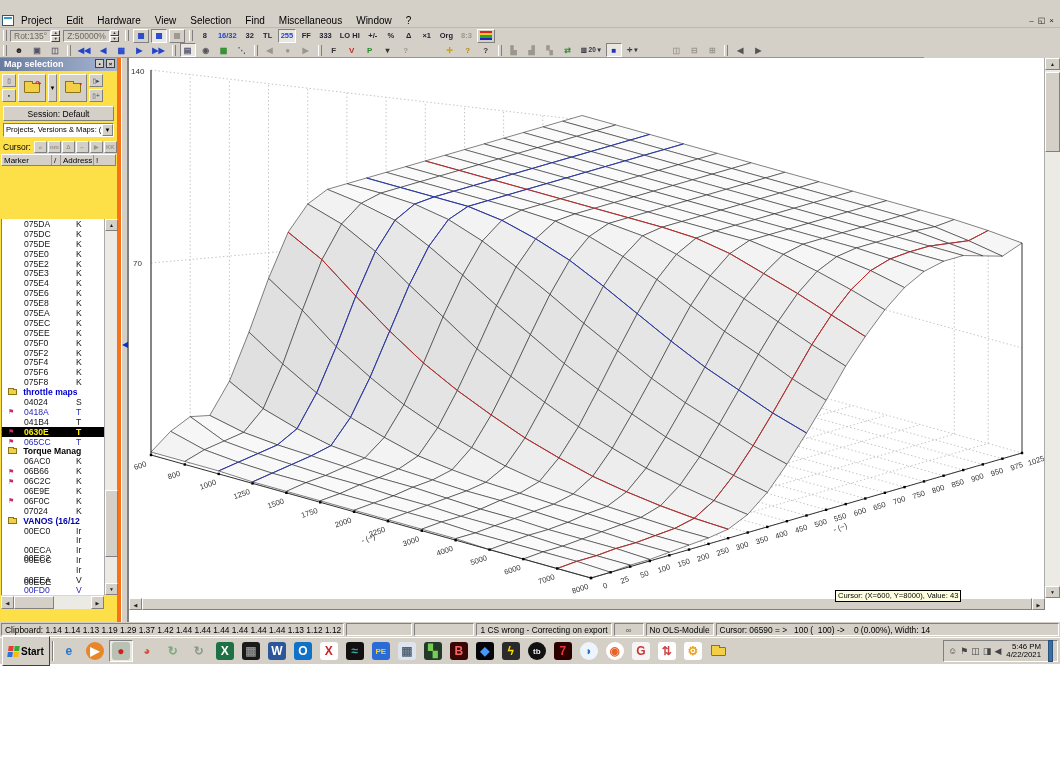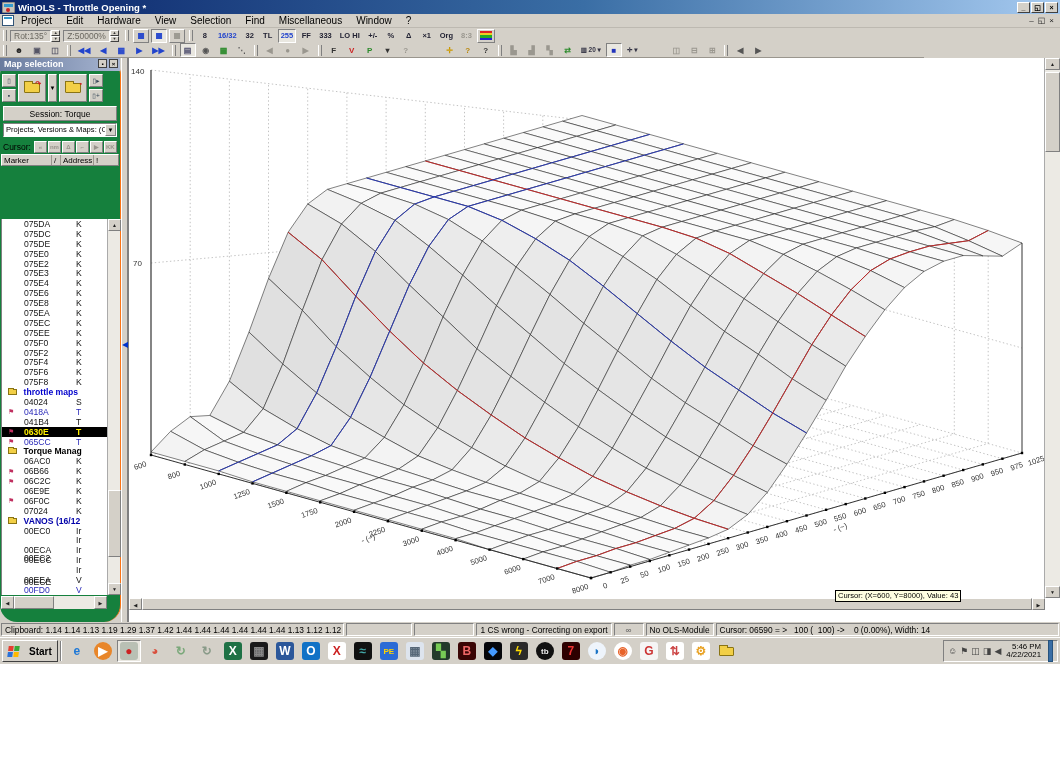--- a/index.html
+++ b/index.html
@@ -24,21 +24,21 @@
   .tb2{top:43px;height:15px;border-bottom:1px solid #9a968e;}
   .spinbox{height:12px;background:#d4d0c8;border:1px solid;border-color:#808080 #fff #fff #808080;color:#6a675f;font-size:8.5px;line-height:10px;padding:0 3px;white-space:nowrap;}
   .spin{width:9px;height:12px;display:flex;flex-direction:column;margin-right:3px;}
   .spin b{flex:1;background:#d4d0c8;border:1px solid;border-color:#fff #404040 #404040 #fff;font-size:4px;line-height:4px;text-align:center;color:#333;}
   .tbtn{min-width:16px;height:14px;padding:0 2px;margin:0 1px;background:#d4d0c8;border:1px solid #d4d0c8;display:flex;align-items:center;justify-content:center;font-size:7.5px;font-weight:bold;color:#223;white-space:nowrap;}
   .tbtn.up{border-color:#fff #808080 #808080 #fff;}
   .tbtn.down{border-color:#808080 #fff #fff #808080;background:#e9e7e0;}
   .tbtn.dis{color:#9a978f;}
   .rainbow{display:inline-block;width:12px;height:9px;background:linear-gradient(#d22 25%,#ec2 25% 50%,#2a2 50% 75%,#22c 75%);}
   
-  .mapsel{position:absolute;left:0;top:58px;width:121px;height:564px;background:#15803d;border-right:1px solid #f97316;border-radius:17px;}
+  .mapsel{position:absolute;left:0;top:58px;width:121px;height:564px;background:#fde047;border-right:4px solid #f97316;}
   .mapsel-title{height:13px;background:linear-gradient(90deg,#697b9e,#a8b6d2);color:#fff;font-weight:bold;font-size:9px;line-height:13px;padding-left:4px;display:flex;}
   .mapsel-title .tb{margin-left:auto;display:flex;gap:2px;padding:1px 2px;}
   .mapsel-title .tb i{width:9px;height:9px;background:#d4d0c8;border:1px solid #404040;font-style:normal;font-size:6px;line-height:8px;text-align:center;color:#000;}
   .psl-tools{height:34px;display:flex;align-items:center;padding:2px;gap:2px;}
   .colbtns{display:flex;flex-direction:column;gap:2px;}
   .sbtn{width:14px;height:13px;background:#d4d0c8;border:1px solid;border-color:#fff #808080 #808080 #fff;font-size:6.5px;line-height:11px;text-align:center;color:#345;}
   .bigbtn{width:28px;height:28px;background:#d4d0c8;border:1px solid;border-color:#fff #808080 #808080 #fff;display:flex;align-items:center;justify-content:center;position:relative;}
   .caretbtn{width:9px;height:28px;background:#d4d0c8;border:1px solid;border-color:#fff #808080 #808080 #fff;font-size:6px;display:flex;align-items:center;justify-content:center;}
   .fold{width:16px;height:10px;background:#f2cf46;border:1px solid #8a7414;border-radius:1px;position:relative;}
   .fold:before{content:"";position:absolute;top:-3px;left:-1px;width:7px;height:2px;background:#f2cf46;border:1px solid #8a7414;border-bottom:none;}
@@ -77,51 +77,38 @@
   .tab{height:12px;padding:0 8px;font-size:8.5px;line-height:11px;border:1px solid #808080;border-top:none;background:#d4d0c8;border-radius:0 0 3px 3px;color:#222;}
   .tab.active{background:#fff;font-weight:bold;}
   .tabnav{width:12px;height:11px;margin-left:3px;background:#d4d0c8;border:1px solid;border-color:#fff #808080 #808080 #fff;font-size:5px;text-align:center;line-height:10px;}
   .tooltip{position:absolute;left:706px;top:532px;background:#ffffe1;border:1px solid #000;font-size:7.6px;line-height:10px;padding:0 2px;white-space:nowrap;}
   
   .statusbar{position:absolute;left:0;top:622px;width:1060px;height:15px;background:#d4d0c8;display:flex;gap:2px;padding:1px 1px;font-size:8.4px;}
   .seg{border:1px solid;border-color:#808080 #fff #fff #808080;height:13px;line-height:12px;padding:0 3px;white-space:pre;overflow:hidden;}
   .seg.grow{flex:1;}
   
   .taskbar{position:absolute;left:0;top:637px;width:1060px;height:27px;background:#d4d0c8;border-top:1px solid #fff;display:flex;align-items:center;padding:0 2px;}
-  .startbtn{height:22px;background:#d4d0c8;border:1px solid;border-color:#fff #404040 #404040 #fff;display:flex;align-items:center;padding:0 5px;font-weight:bold;font-size:10px;gap:10px;}
+  .startbtn{height:30px;background:#d4d0c8;border:1px solid;border-color:#fff #404040 #404040 #fff;display:flex;align-items:center;padding:0 5px;font-weight:bold;font-size:10px;gap:2px;}
   .winlogo{width:11px;height:11px;display:grid;grid-template-columns:5px 5px;grid-template-rows:5px 5px;gap:1px;transform:skewX(-8deg);}
   .winlogo i{display:block;}
   .ticon{width:24px;height:22px;margin:0 1px;display:flex;align-items:center;justify-content:center;font-weight:bold;font-size:12px;border:1px solid transparent;}
   .ticon .bgbox{width:18px;height:18px;display:flex;align-items:center;justify-content:center;border-radius:3px;}
   .ticon.pressed{border-color:#808080 #fff #fff #808080;background:#e9e7e0;}
   .tray{margin-left:auto;display:flex;align-items:center;height:22px;border:1px solid;border-color:#808080 #fff #fff #808080;padding:0 4px;gap:3px;}
   .trayic{font-size:9px;color:#444;}
   .clock{text-align:right;font-size:7.8px;line-height:8.5px;padding:0 2px;}
   .showdesk{width:5px;height:22px;background:#3a6ea5;border:1px solid #26527d;margin-left:2px;}
   .vsep{width:2px;height:20px;border-left:1px solid #808080;border-right:1px solid #fff;margin:0 2px;}
 </style>
 </head>
 <body>
 
 <div class="app">
   <div class="win">
 
-    <div class="titlebar">
-      <svg width="13" height="11">
-          <rect x="0" y="0" width="13" height="11" fill="#c8c4bc" stroke="#555"></rect>
-          <rect x="2" y="2" width="9" height="3" fill="#39c"></rect>
-          <circle cx="6" cy="8" r="2" fill="#c22"></circle>
-        </svg>
-      <span class="ttl">WinOLS - Throttle Opening *</span>
-      <span class="cap-btns">
-        <span class="cap-btn">_</span>
-        <span class="cap-btn">◱</span>
-        <span class="cap-btn">×</span>
-      </span>
-    </div>
 
     <div class="menubar">
       <span class="doc-ic">
           <i></i>
         </span>
       <span id="menu-items" style="display:flex">
           <span class="mitem">Project</span>
           <span class="mitem">Edit</span>
           <span class="mitem">Hardware</span>
           <span class="mitem">View</span>
@@ -249,21 +236,21 @@
         <span class="bigbtn">
             <span class="fold">
               <span class="mark" style="color:#c22">▪</span>
             </span>
           </span>
         <span class="colbtns" id="psl-right">
             <span class="sbtn">▯▸</span>
             <span class="sbtn">▯+</span>
           </span>
       </div>
-      <div class="wide-btn">Session: Torque</div>
+      <div class="wide-btn">Session: Default</div>
       <div class="combo">
         <span class="val">Projects, Versions &amp; Maps:  (Ctrl</span>
         <span class="dd">▼</span>
       </div>
       <div class="filterrow">
         <span>Cursor:</span>
         <span id="filter-btns" style="display:flex;gap:1px;margin-left:2px">
             <span class="fbtn">«</span>
             <span class="fbtn">nm</span>
             <span class="fbtn">Δ</span>

